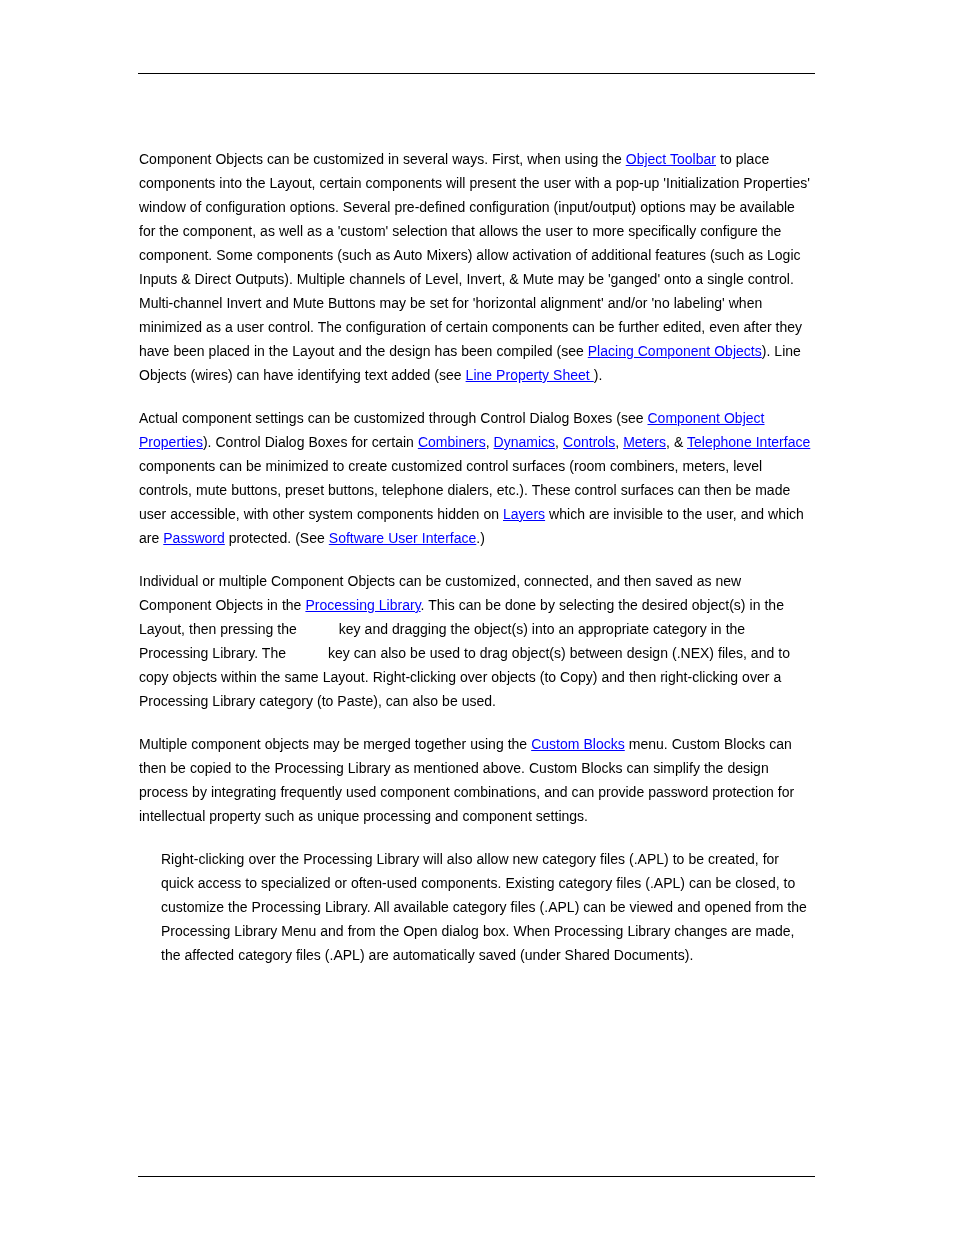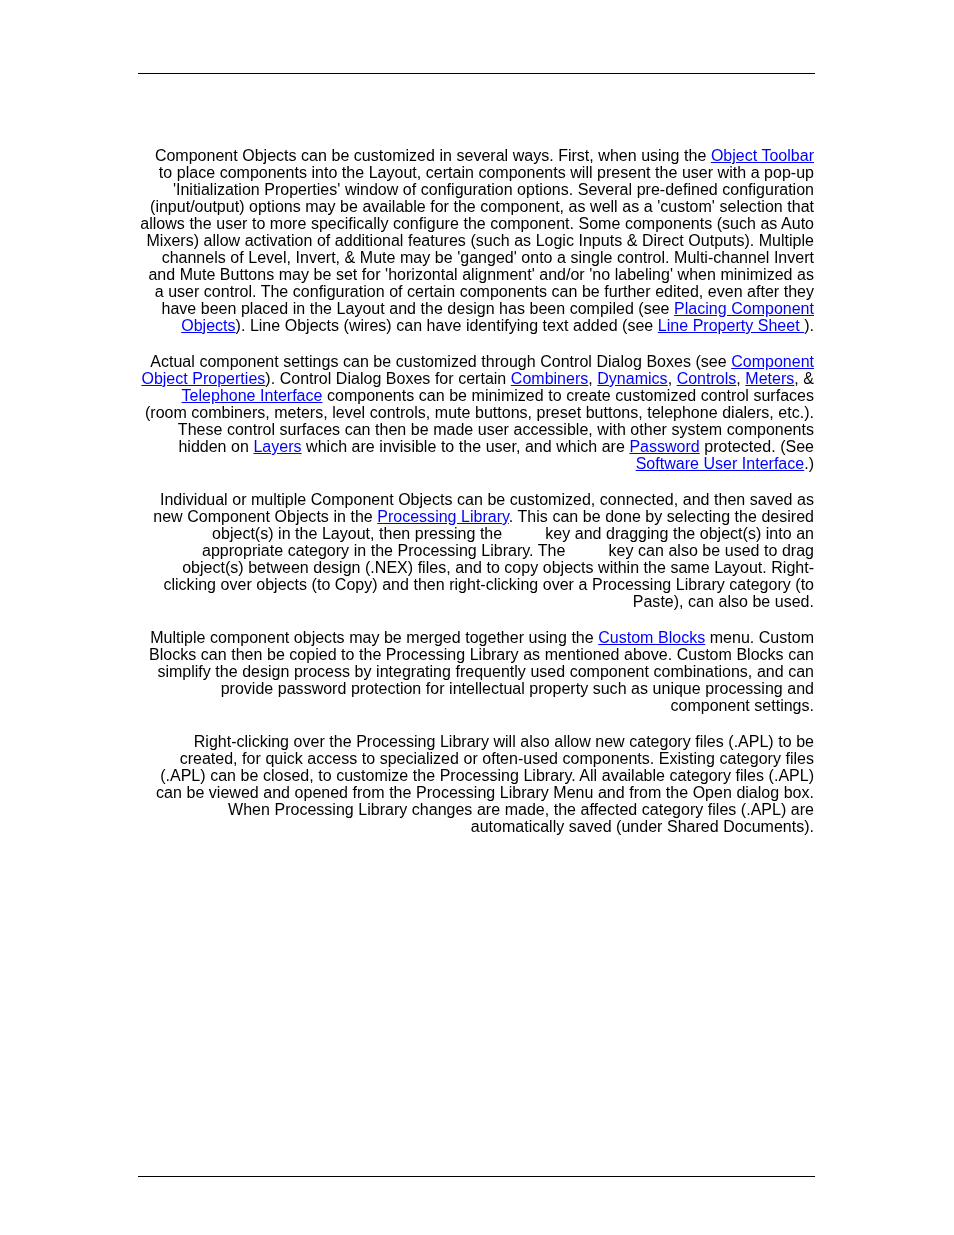--- a/index.html
+++ b/index.html
@@ -34,28 +34,28 @@
   .rule-footer { top: 1176px; }
 
   .content {
     position: absolute;
     left: 139px;
     top: 147px;
     width: 675px;
   }
   p.para {
     margin: 0 0 19px 0;
-    font-size: 16px;
-    line-height: 17px;
+    font-size: 14px;
+    line-height: 24px;
     color: #000000;
-    text-align: right;
+    text-align: left;
     word-spacing: 0.1px;
     letter-spacing: 0.01px;
   }
-  p.para:last-child { margin-bottom: 0; }
+  p.para:last-child { margin-bottom: 0; margin-left: 22px; }
 
   a.link {
     color: #0000ff;
     text-decoration: underline;
     text-underline-offset: 1px;
     cursor: pointer;
   }
   
   .keygap {
     display: inline-block;

